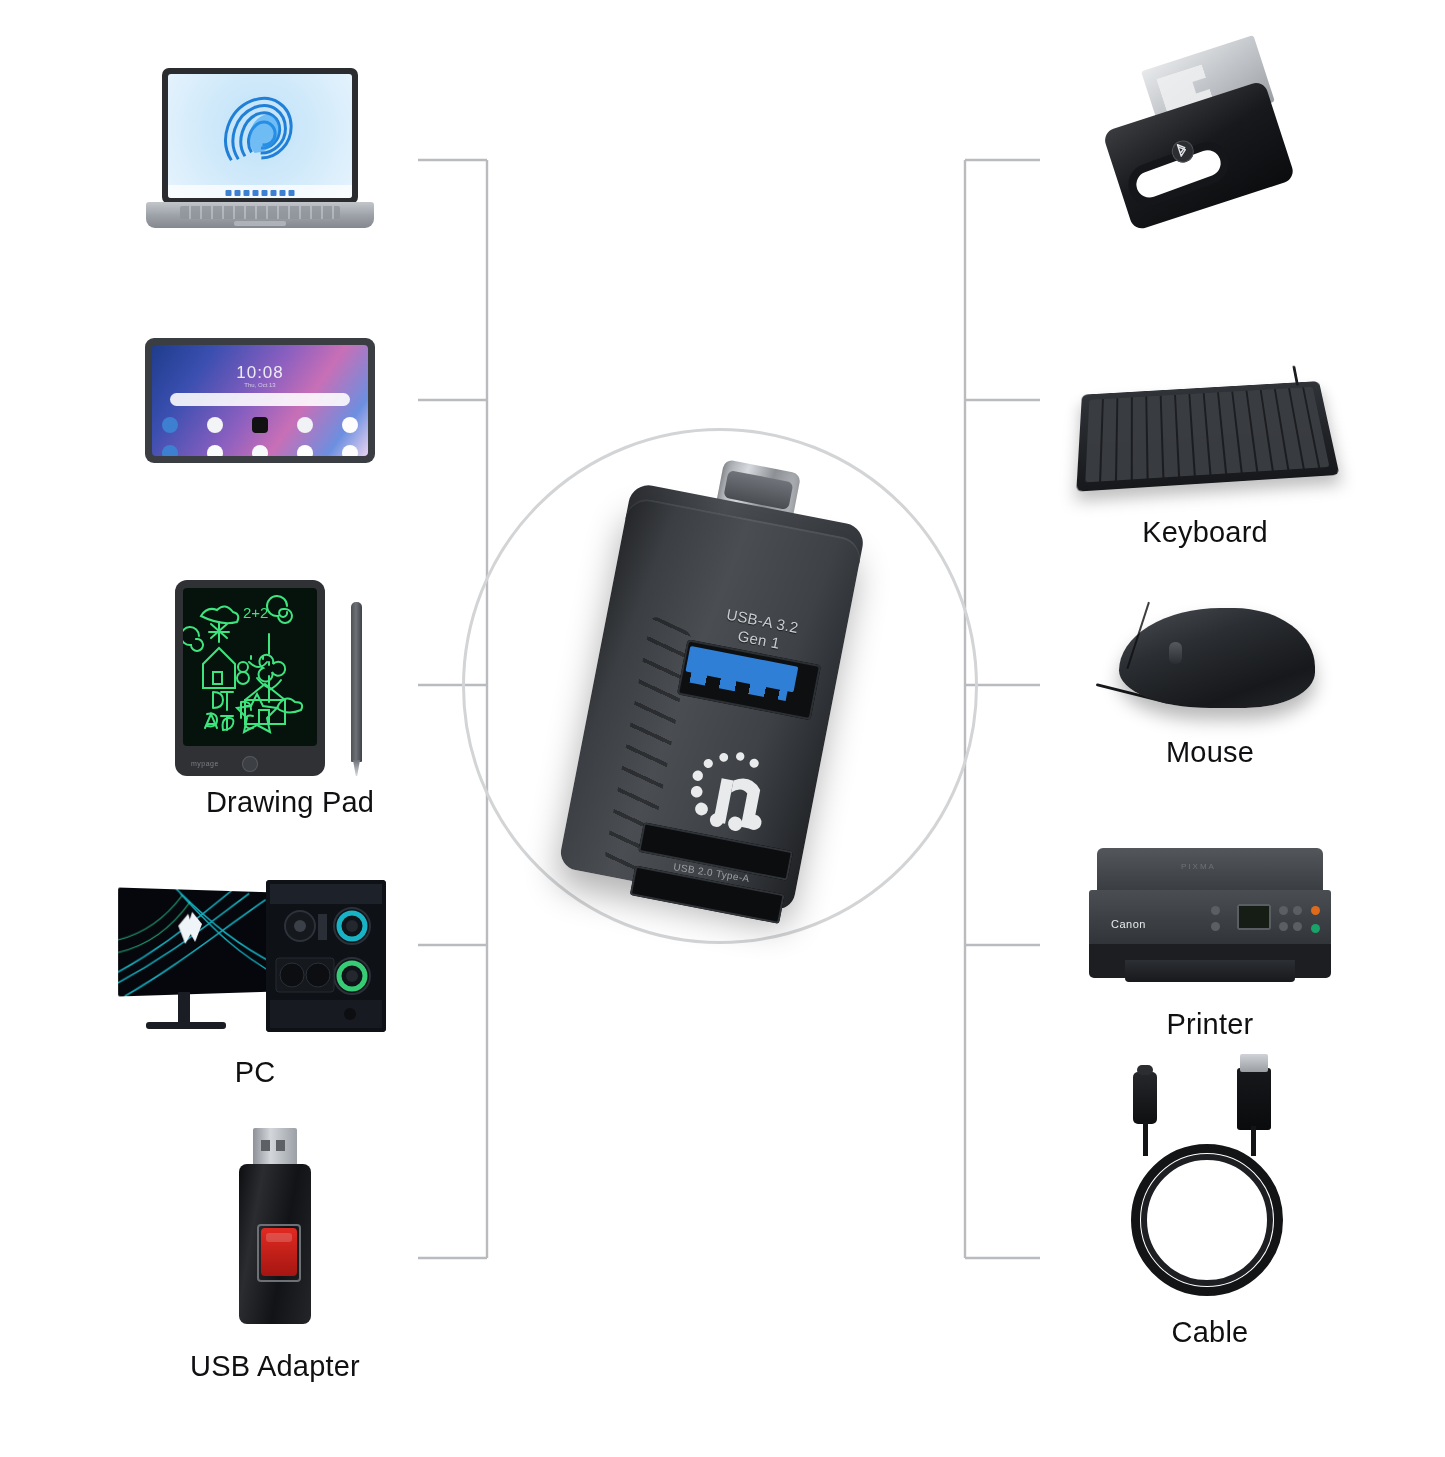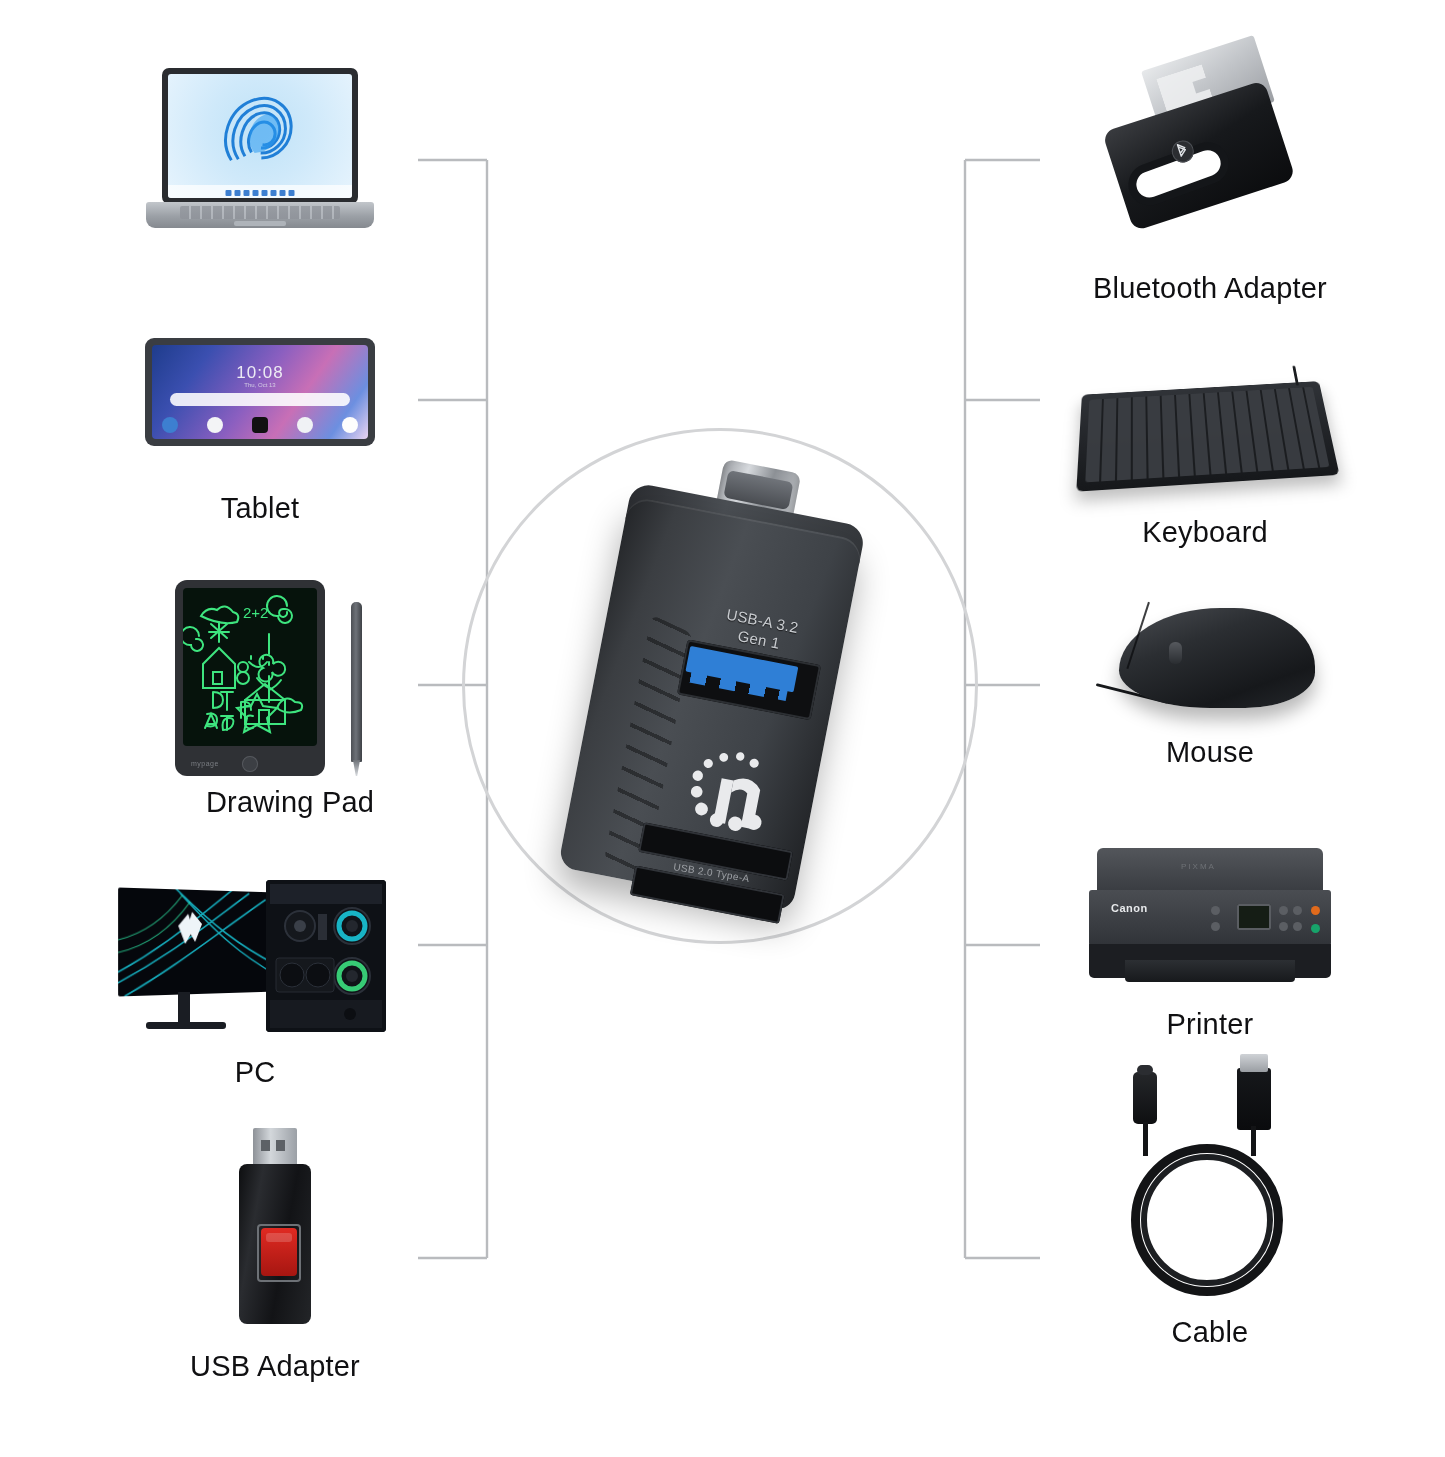--- a/index.html
+++ b/index.html
@@ -97,21 +97,21 @@
   .lp-task{position:absolute;left:0;right:0;bottom:0;height:13px;background:rgba(255,255,255,.72);}
   .lp-taskicons{position:absolute;left:50%;transform:translateX(-50%);bottom:2px;
     display:flex;gap:3px;}
   .lp-taskicons i{width:6px;height:6px;border-radius:1px;background:#3d7fd0;display:block;}
   .lp-base{position:absolute;left:6px;top:140px;width:228px;height:26px;border-radius:3px 3px 9px 9px;
     background:linear-gradient(180deg,#c2c6cb 0%,#9ba0a6 55%,#85898f 100%);}
   .lp-kb{position:absolute;left:40px;top:144px;width:160px;height:13px;border-radius:2px;
     background:repeating-linear-gradient(90deg,#8e9299 0 9px,#b7bbc1 9px 11px);opacity:.75;}
   .lp-pad{position:absolute;left:94px;top:159px;width:52px;height:5px;border-radius:2px;background:#aeb3b9;}
   
-  .tablet{position:relative;width:230px;height:108px;}
+  .tablet{position:relative;width:230px;height:125px;}
   .tb-body{position:absolute;inset:0;border-radius:9px;background:#3a3d42;padding:6px;box-sizing:border-box;}
   .tb-disp{position:absolute;left:7px;top:7px;right:7px;bottom:7px;border-radius:4px;overflow:hidden;
     background:linear-gradient(125deg,#1e3c8c 0%,#3b4fb0 22%,#8b5fc0 48%,#c86fb6 66%,#6c8fe0 86%,#e9d3f0 100%);}
   .tb-clock{position:absolute;left:0;right:0;top:18px;text-align:center;color:#f2f3f7;
     font-size:17px;letter-spacing:1px;opacity:.95;}
   .tb-date{position:absolute;left:0;right:0;top:37px;text-align:center;color:#e3e4ec;font-size:6px;opacity:.8;}
   .tb-search{position:absolute;left:18px;right:18px;top:48px;height:13px;border-radius:7px;
     background:rgba(255,255,255,.88);}
   .tb-row{position:absolute;left:10px;right:10px;display:flex;justify-content:space-between;}
   .tb-row.r1{top:72px;} .tb-row.r2{top:100px;}
@@ -187,21 +187,21 @@
   .printer{position:relative;width:250px;height:150px;}
   .pr-top{position:absolute;left:12px;top:0;width:226px;height:44px;border-radius:6px 6px 0 0;
     background:linear-gradient(180deg,#53565b,#393c41);}
   .pr-mid{position:absolute;left:4px;top:42px;width:242px;height:56px;
     background:linear-gradient(180deg,#4a4d52,#303338);border-radius:3px;}
   .pr-bot{position:absolute;left:4px;top:96px;width:242px;height:34px;background:#1c1e22;border-radius:0 0 5px 5px;}
   .pr-tray{position:absolute;left:40px;top:112px;width:170px;height:22px;border-radius:0 0 4px 4px;
     background:linear-gradient(180deg,#2c2f33,#17191c);}
   .pr-screen{position:absolute;left:152px;top:56px;width:34px;height:26px;border-radius:2px;background:#151d15;
     box-shadow:inset 0 0 0 2px #5a5d62;}
-  .pr-brand{position:absolute;left:26px;top:54px;font-size:11px;color:#e8eaec;letter-spacing:.5px;font-weight:bold;}
+  .pr-brand{position:absolute;left:26px;top:70px;font-size:11px;color:#e8eaec;letter-spacing:.5px;font-weight:normal;}
   .pr-fujima{position:absolute;left:96px;top:14px;font-size:8px;color:#6e7176;letter-spacing:2px;}
   .pr-btn{position:absolute;width:9px;height:9px;border-radius:50%;background:#5b5e63;}
   
   .cable{position:relative;width:230px;height:250px;}
   .cb-loop{position:absolute;left:36px;top:78px;width:152px;height:152px;border-radius:50%;
     border:9px solid #131416;box-sizing:border-box;}
   .cb-loop2{position:absolute;left:46px;top:88px;width:132px;height:132px;border-radius:50%;
     border:6px solid #1d1f22;box-sizing:border-box;}
   .cb-c{position:absolute;left:38px;top:6px;width:24px;height:52px;border-radius:5px;
     background:linear-gradient(180deg,#25272a,#0e0f11);}
@@ -338,21 +338,20 @@
               <span class="tb-ic" style="background:#3d7fd0"></span>
               <span class="tb-ic" style="background:#fafbfc"></span>
               <span class="tb-ic" style="background:#f7f8fa"></span>
               <span class="tb-ic" style="background:#ffffff"></span>
               <span class="tb-ic" style="background:#fdfdfd"></span>
             </div>
           </div>
         </div>
       </div>
     </div>
-    <div class="cap">Tablet</div>
   </div>
 
   <div class="item" style="left:140px;top:580px;width:300px;">
     <div class="art" style="width:230px;height:200px;">
       <div class="dpad">
         <div class="dp-body">
           <div class="dp-screen">
             <svg viewBox="0 0 134 158" width="134" height="158">
               <g fill="none" stroke="#3ee57f" stroke-width="2" stroke-linecap="round">
                 <path d="M18 28 q6 -10 16 -6 q8 -8 16 2 q8 2 4 10 q-16 4 -36 -6 z"></path>
@@ -462,21 +461,20 @@
         <div class="bt-metal"></div>
         <div class="bt-shell"></div>
         <div class="bt-hole"></div>
         <div class="bt-glyph">
           <svg viewBox="0 0 22 22" width="22" height="22">
             <path d="M8 5.5 L14 10 L8 15 L8 3 L14 8 L8 12" fill="none" stroke="#dfe2e6" stroke-width="1.4" stroke-linejoin="round"></path>
           </svg>
         </div>
       </div>
     </div>
-    <div class="cap">Bluetooth Adapter</div>
   </div>
 
   <div class="item" style="left:1060px;top:600px;width:300px;">
     <div class="art" style="width:230px;height:130px;">
       <div class="mouse">
         <div class="ms-cord"></div>
         <div class="ms-body"></div>
         <div class="ms-split"></div>
         <div class="ms-wheel"></div>
       </div>

